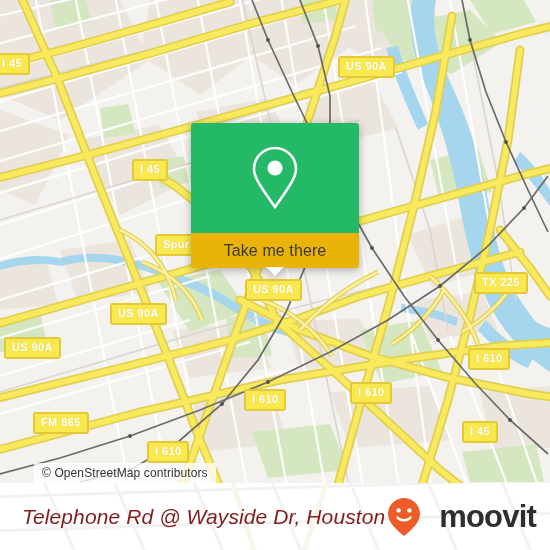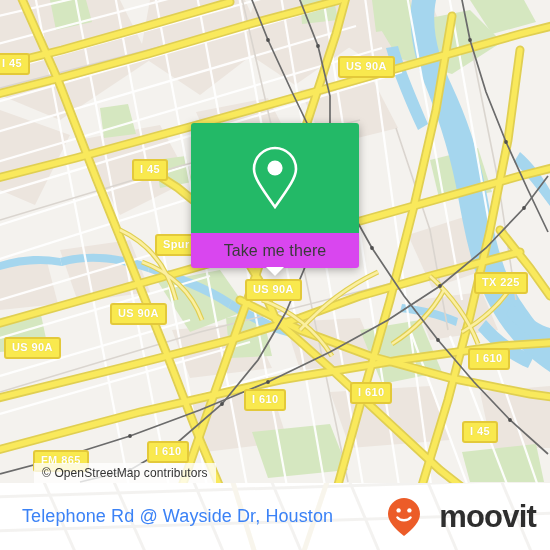--- a/index.html
+++ b/index.html
@@ -59,21 +59,21 @@
     filter: drop-shadow(0 2px 4px rgba(0,0,0,0.30));
   }
   #callout-green {
     height: 110px;
     background: #23b967;
     border-radius: 3px 3px 0 0;
     display: flex; align-items: center; justify-content: center;
   }
   #callout-white {
     height: 35px;
-    background: #d946ef;
+    background: #eab308;
     border-radius: 0 0 3px 3px;
     display: flex; align-items: center; justify-content: center;
     position: relative;
   }
   #callout-label {
     font-size: 16px;
     color: #3a3a3a;
     letter-spacing: 0.1px;
   }
   #callout-tail {
@@ -95,24 +95,25 @@
     overflow: hidden;
   }
   #footer-watermark {
     position: absolute; left: 0; top: 0;
     width: 550px; height: 67px;
     opacity: 0.55;
   }
   #footer-title {
     position: relative;
     margin-left: 22px;
-    font-size: 18px;
-    color: #3b82f6;
+    font-size: 21px;
+    color: #7f1d1d;
     letter-spacing: 0.1px;
     z-index: 2;
+    font-style: italic;
   }
   #brand {
     position: absolute; right: 14px; top: 50%;
     transform: translateY(-50%);
     display: flex; align-items: center; gap: 18px;
     z-index: 2;
   }
   #brand-text {
     font-size: 31px;
     font-weight: bold;
@@ -316,21 +317,21 @@
     <div class="shield" style="left:132px; top:159px;">I 45</div>
     <div class="shield" style="left:138px; top:234px;margin-left:17px;">Spur 5</div>
     <div class="shield" style="left:245px; top:279px;">US 90A</div>
     <div class="shield" style="left:474px; top:272px;">TX 225</div>
     <div class="shield" style="left:110px; top:303px;">US 90A</div>
     <div class="shield" style="left:4px;   top:337px;">US 90A</div>
     <div class="shield" style="left:468px; top:348px;">I 610</div>
     <div class="shield" style="left:350px; top:382px;">I 610</div>
     <div class="shield" style="left:244px; top:389px;">I 610</div>
     <div class="shield" style="left:462px; top:421px;">I 45</div>
-    <div class="shield" style="left:33px;  top:450px;">FM 865</div>
+    <div class="shield" style="left:33px;  top:412px;">FM 865</div>
     <div class="shield" style="left:147px; top:441px;">I 610</div>
 
     <div id="attribution">© OpenStreetMap contributors</div>
   </div>
 
   <div id="callout">
     <div id="callout-green">
       <svg width="54" height="68" viewBox="0 0 54 68">
         <path d="M27 4 C15.4 4 6 13.4 6 25 C6 33 12 42 27 63 C42 42 48 33 48 25 C48 13.4 38.6 4 27 4 Z" fill="none" stroke="#ffffff" stroke-width="2.6"></path>
         <circle cx="27" cy="24" r="7.6" fill="#ffffff"></circle>

